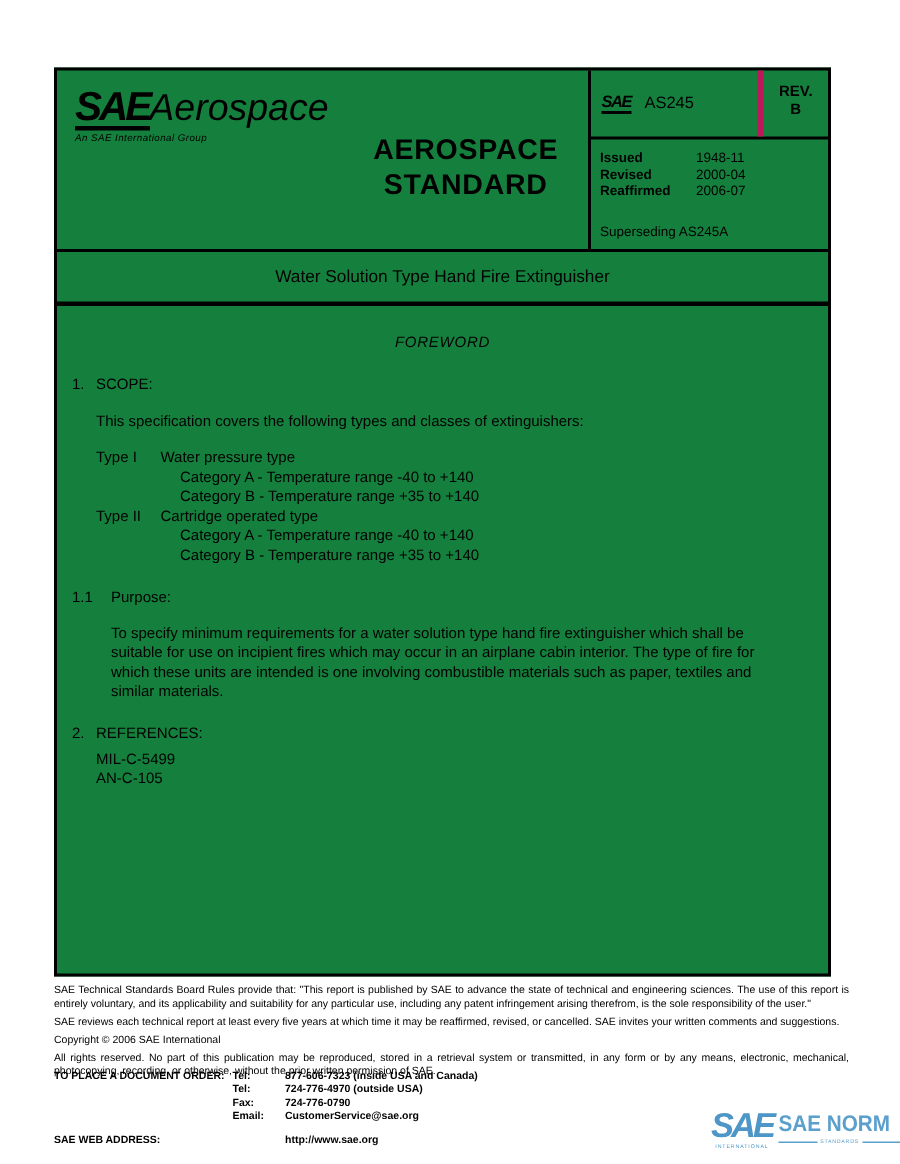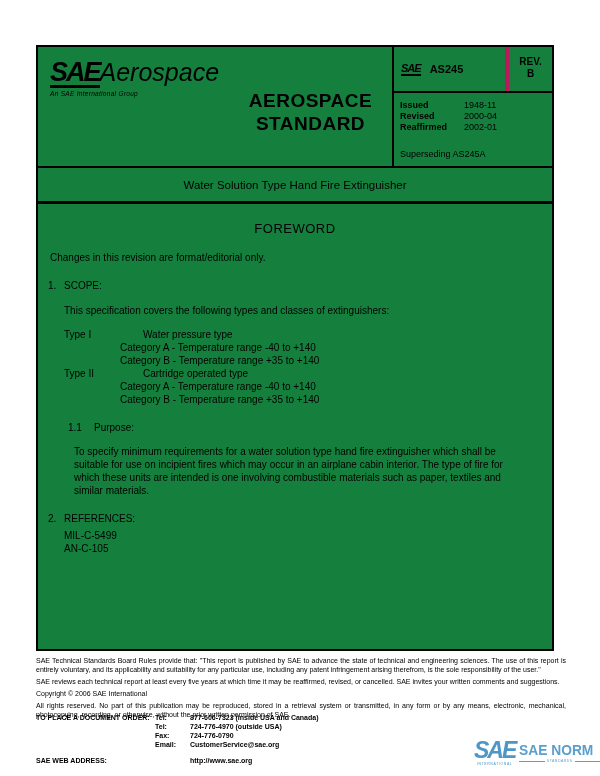--- a/index.html
+++ b/index.html
@@ -31,45 +31,45 @@
     font-size:19px; font-weight:bold; line-height:23px; letter-spacing:0.5px;
   }
 
   .hdr-right { width:160px; border-left:2px solid #000; display:flex; flex-direction:column; }
   .hr-top { height:46px; border-bottom:2px solid #000; display:flex; }
   .cell-as { flex:1; display:flex; align-items:center; padding-left:7px; }
   .sae-small {
     font-weight:900; font-style:italic; font-size:11px; letter-spacing:-1px;
     border-bottom:2px solid #000; line-height:11px; display:inline-block;
   }
-  .doc-num { font-weight:bold; font-size:11px; margin-left:9px; }
+  .doc-num { font-weight:normal; font-size:11px; margin-left:9px; }
   .cell-rev { width:47px; border-left:4px solid #be185d; text-align:center; font-weight:bold;
               font-size:10px; line-height:12px; padding-top:9px; }
   .hr-bottom { flex:1; position:relative; padding:7px 0 0 6px; font-size:9px; line-height:11px; }
   .date-row { display:flex; }
   .date-label { width:64px;font-weight:bold; }
   .superseding { position:absolute; left:6px; bottom:6px; font-size:9px; }
 
   
   .title-bar {
     height:36px; border-bottom:3px solid #000; display:flex; align-items:center;
     justify-content:center; font-size:11.5px;
   }
 
   
   .doc-body { flex:1; padding:18px 10px 0 10px; font-size:10px; line-height:13px; }
-  .foreword-h { text-align:center; font-size:13px; letter-spacing:0.5px; }
+  .foreword-h { text-align:center; font-size:10px; letter-spacing:0.5px;font-style:italic; }
   .changes { margin-top:16px; padding-left:2px; }
   .sec { display:flex; margin-top:15px; }
   .sec-num { width:16px; flex:none; }
-  .sec-num-w { width:26px; flex:none;margin-left:20px; }
+  .sec-num-w { width:26px; flex:none; }
   .indent { padding-left:16px; }
   .intro { margin-top:12px; }
   .type-block { margin-top:11px; }
-  .type-row { display:flex; padding-left:16px;gap:36px; }
+  .type-row { display:flex; padding-left:16px; }
   .type-label { width:43px; flex:none; }
   .cat-line { padding-left:72px; }
   .purpose-p { margin-top:11px; padding-left:26px; width:480px; }
   .refs { margin-top:4px; }
 
   
   .legal { position:absolute; left:36px; top:656px; width:530px; font-size:7px; line-height:9px; }
   .legal p { margin-bottom:3px; }
   .j { text-align:justify; }
 
@@ -126,34 +126,33 @@
           <div class="date-row">
             <span class="date-label">Issued</span>
             <span>1948-11</span>
           </div>
           <div class="date-row">
             <span class="date-label">Revised</span>
             <span>2000-04</span>
           </div>
           <div class="date-row">
             <span class="date-label">Reaffirmed</span>
-            <span>2002-01</span>
+            <span>2006-07</span>
           </div>
           <div class="superseding">Superseding AS245A</div>
         </div>
       </div>
     </div>
 
     <div class="title-bar">
       <span>Water Solution Type Hand Fire Extinguisher</span>
     </div>
 
     <div class="doc-body">
       <div class="foreword-h">FOREWORD</div>
-      <div class="changes">Changes in this revision are format/editorial only.</div>
 
       <div class="sec">
         <span class="sec-num">1.</span>
         <span>SCOPE:</span>
       </div>
       <div class="indent intro">This specification covers the following types and classes of extinguishers:</div>
 
       <div class="type-block">
         <div class="type-row">
           <span class="type-label">Type I</span>

